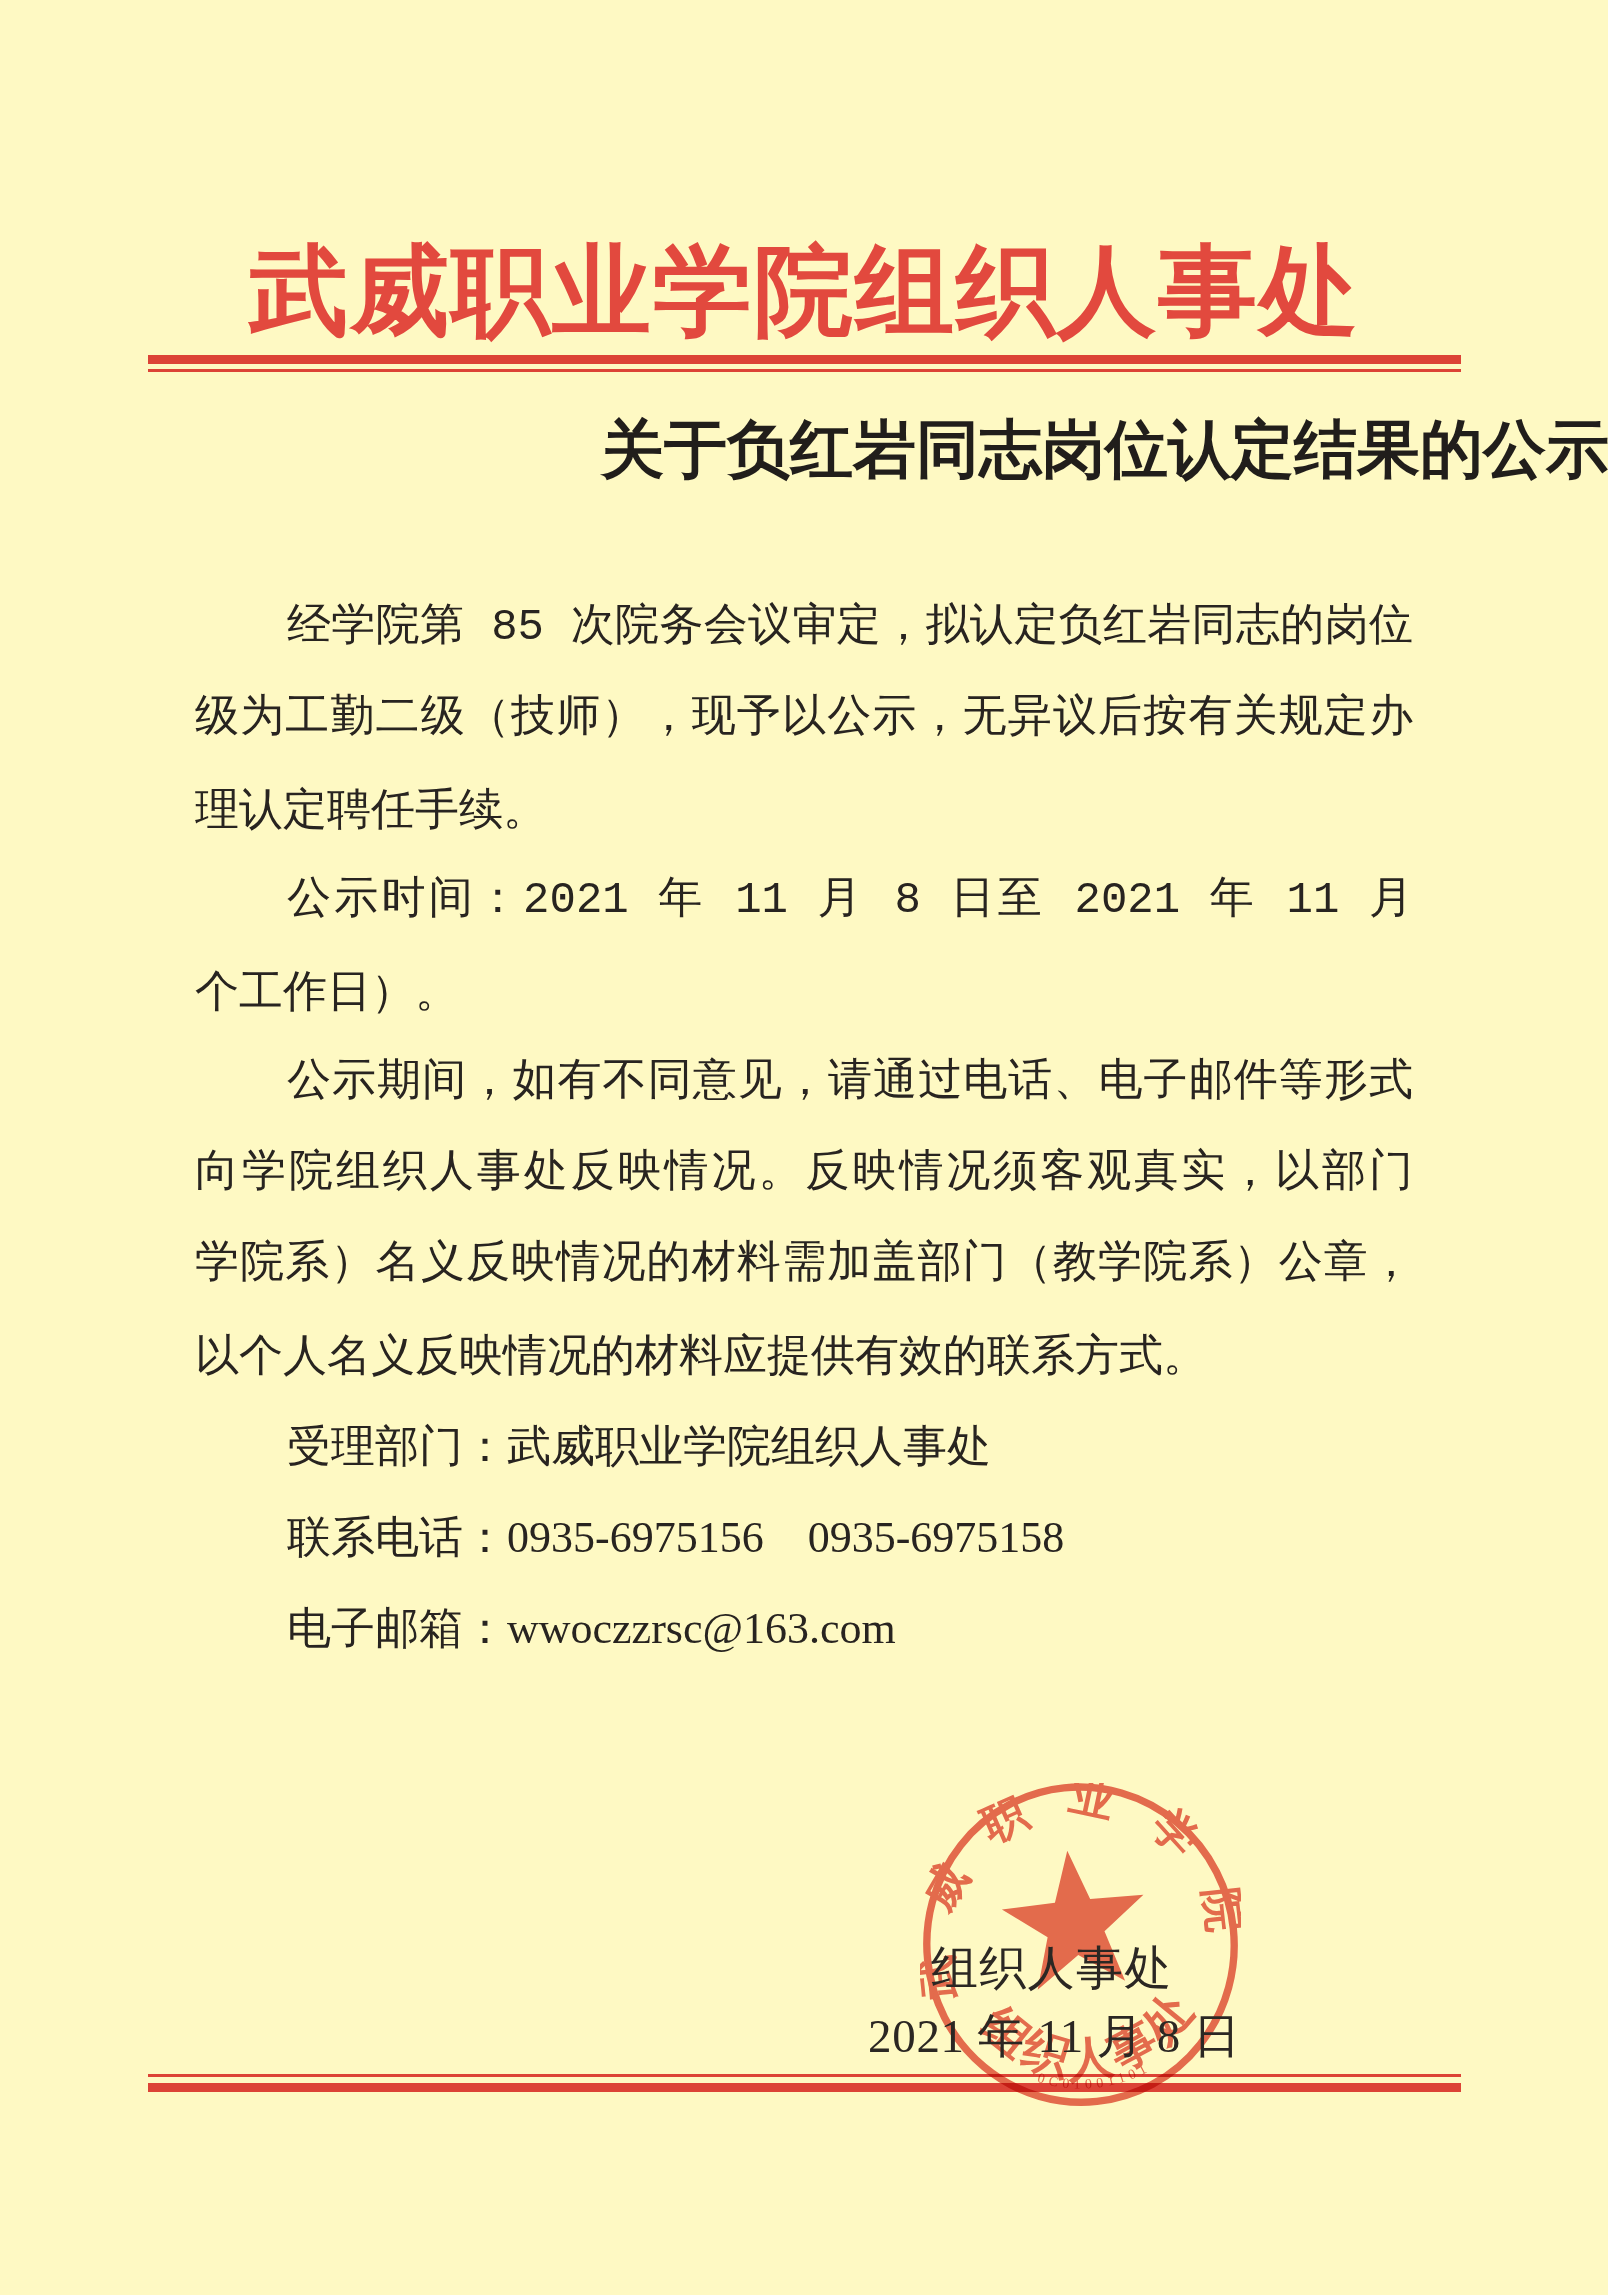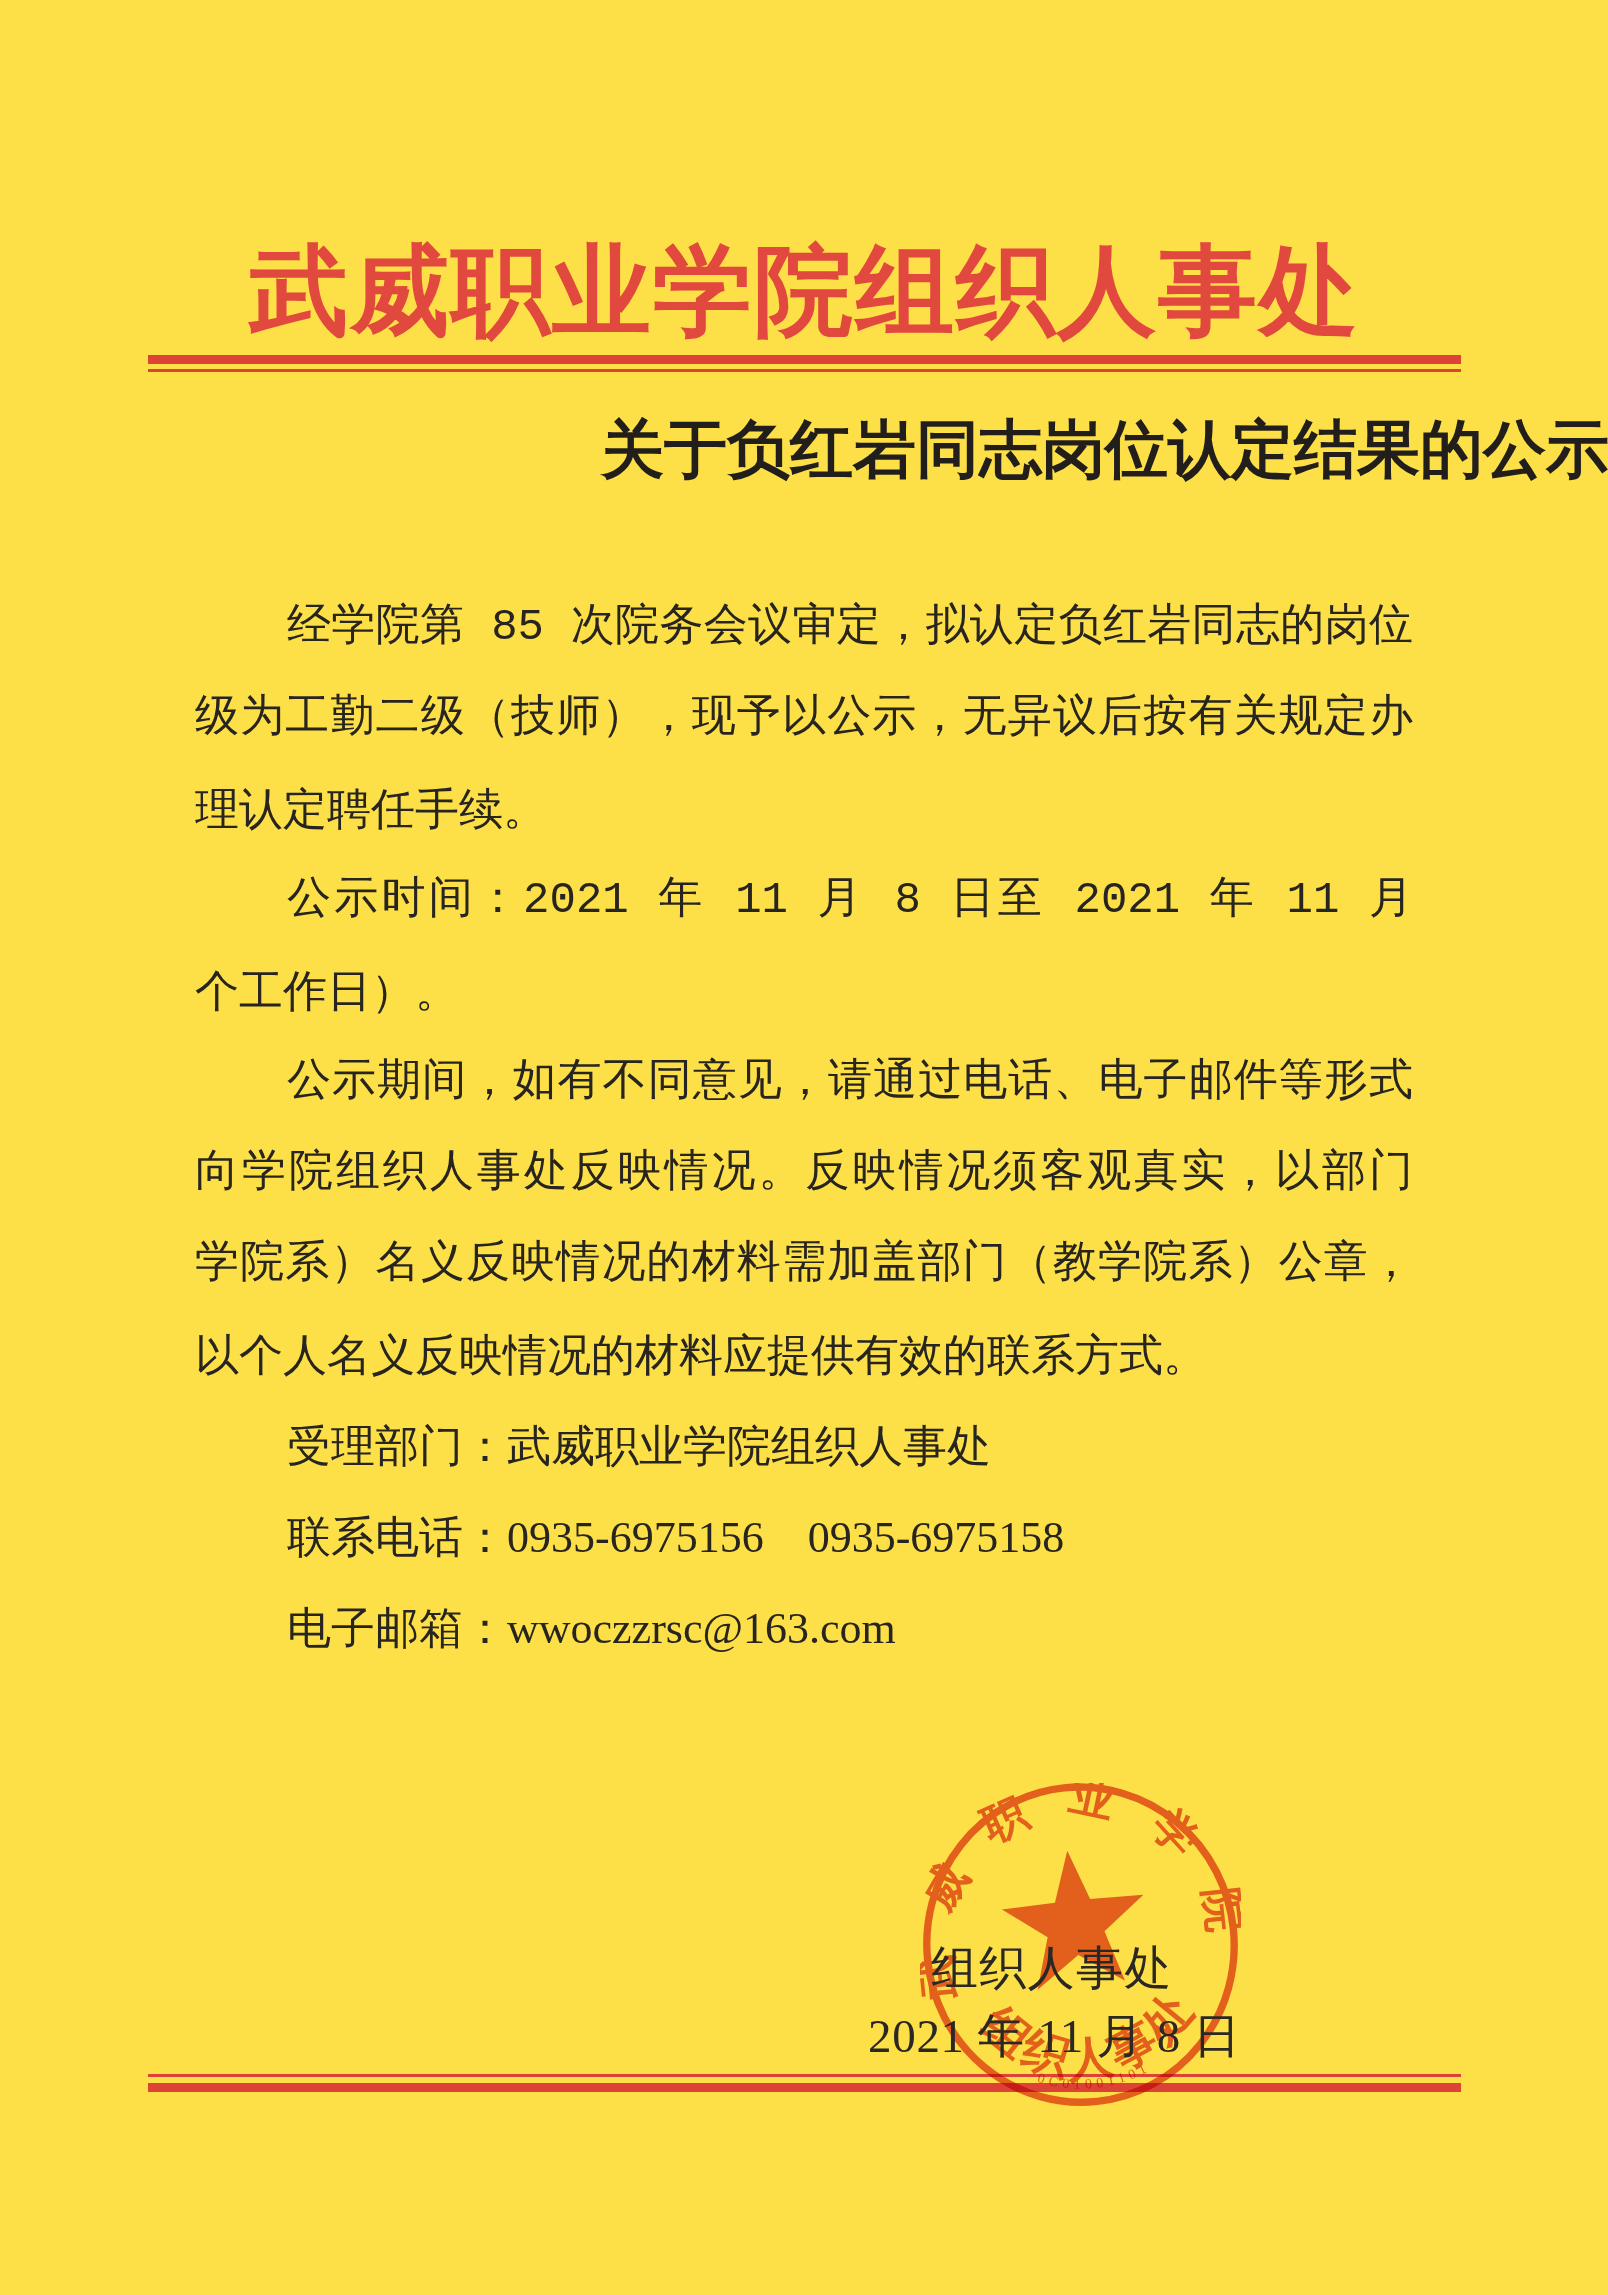--- a/index.html
+++ b/index.html
@@ -1,19 +1,19 @@
 <!DOCTYPE html>
 <html style="font-size:10.7px"><head>
 <meta charset="utf-8">
 <style>
   html,body{margin:0;padding:0;background:#e8e6e2;}
   .page{
     position:relative;
     width:1609px;height:2295px;
-    background:#fde047;
+    background:#fef9c3;
     overflow:hidden;
     font-family:"Liberation Serif","DejaVu Serif",serif;
   }
   
   .letterhead{
     position:absolute;top:226px;left:0;width:100%;
     text-align:center;
     font-size:99px;font-weight:700;letter-spacing:2px;
     color:#e2493e;
     font-family:"Liberation Serif","DejaVu Serif",serif;

